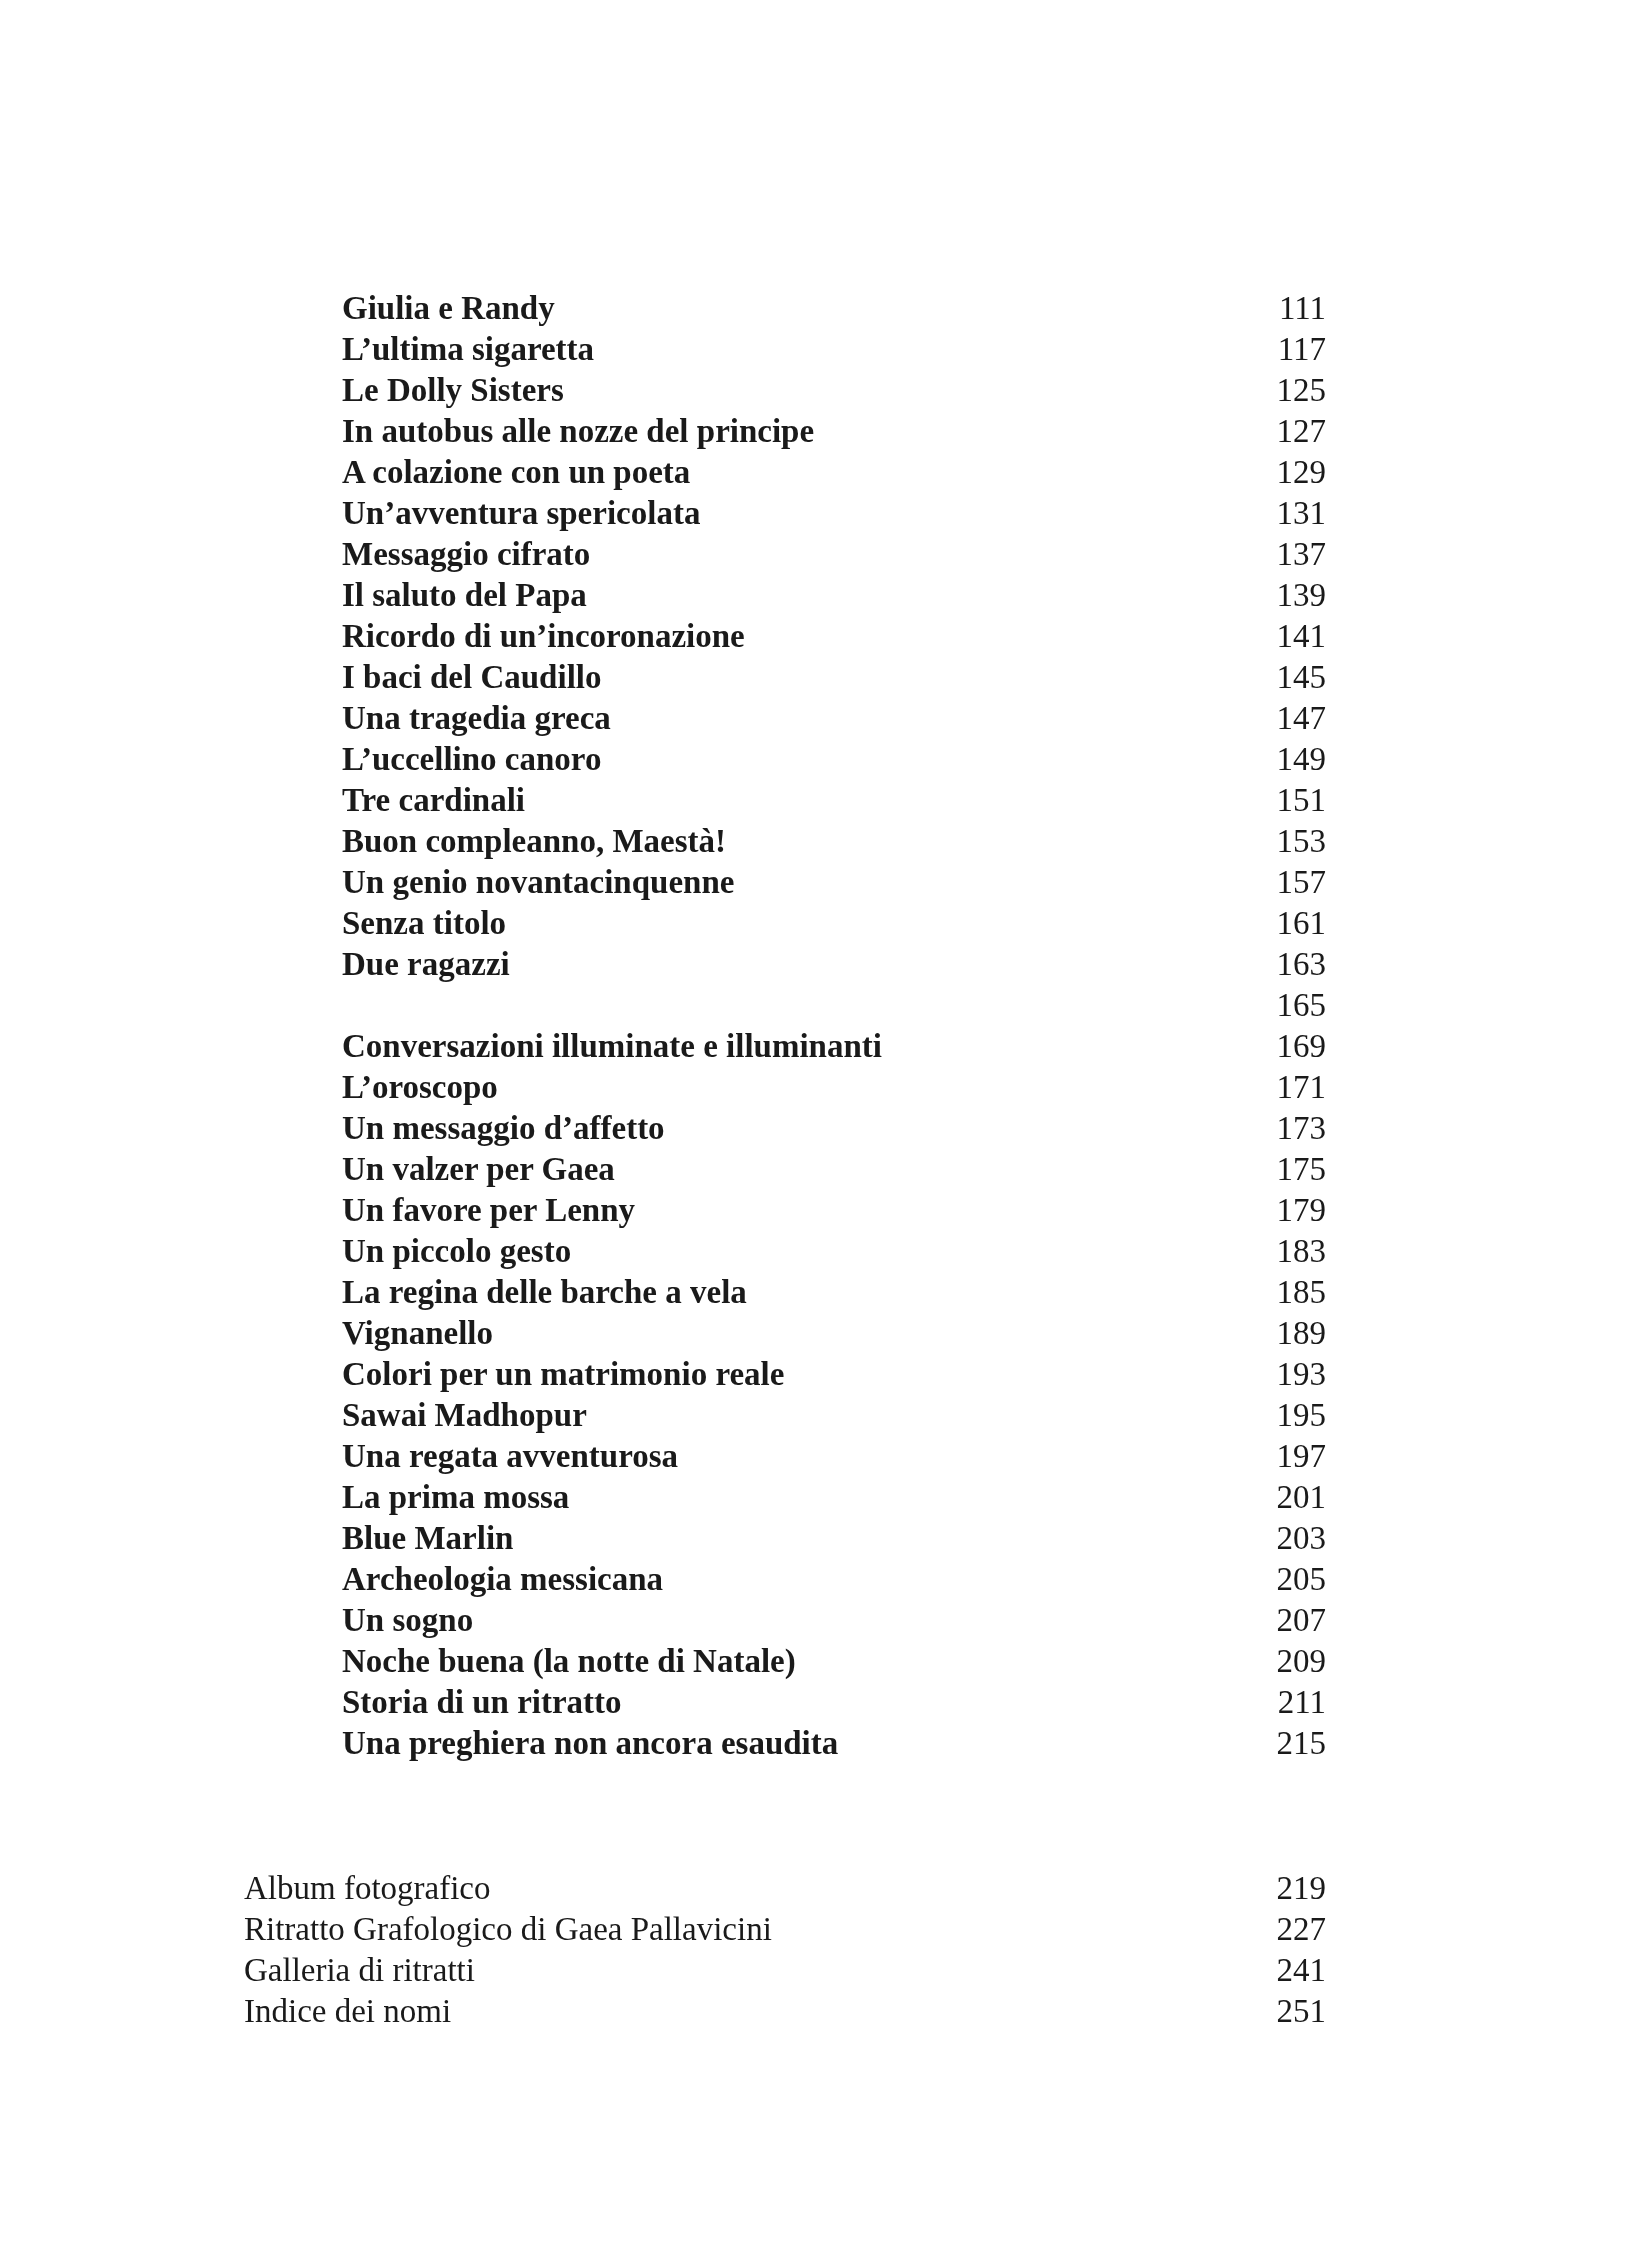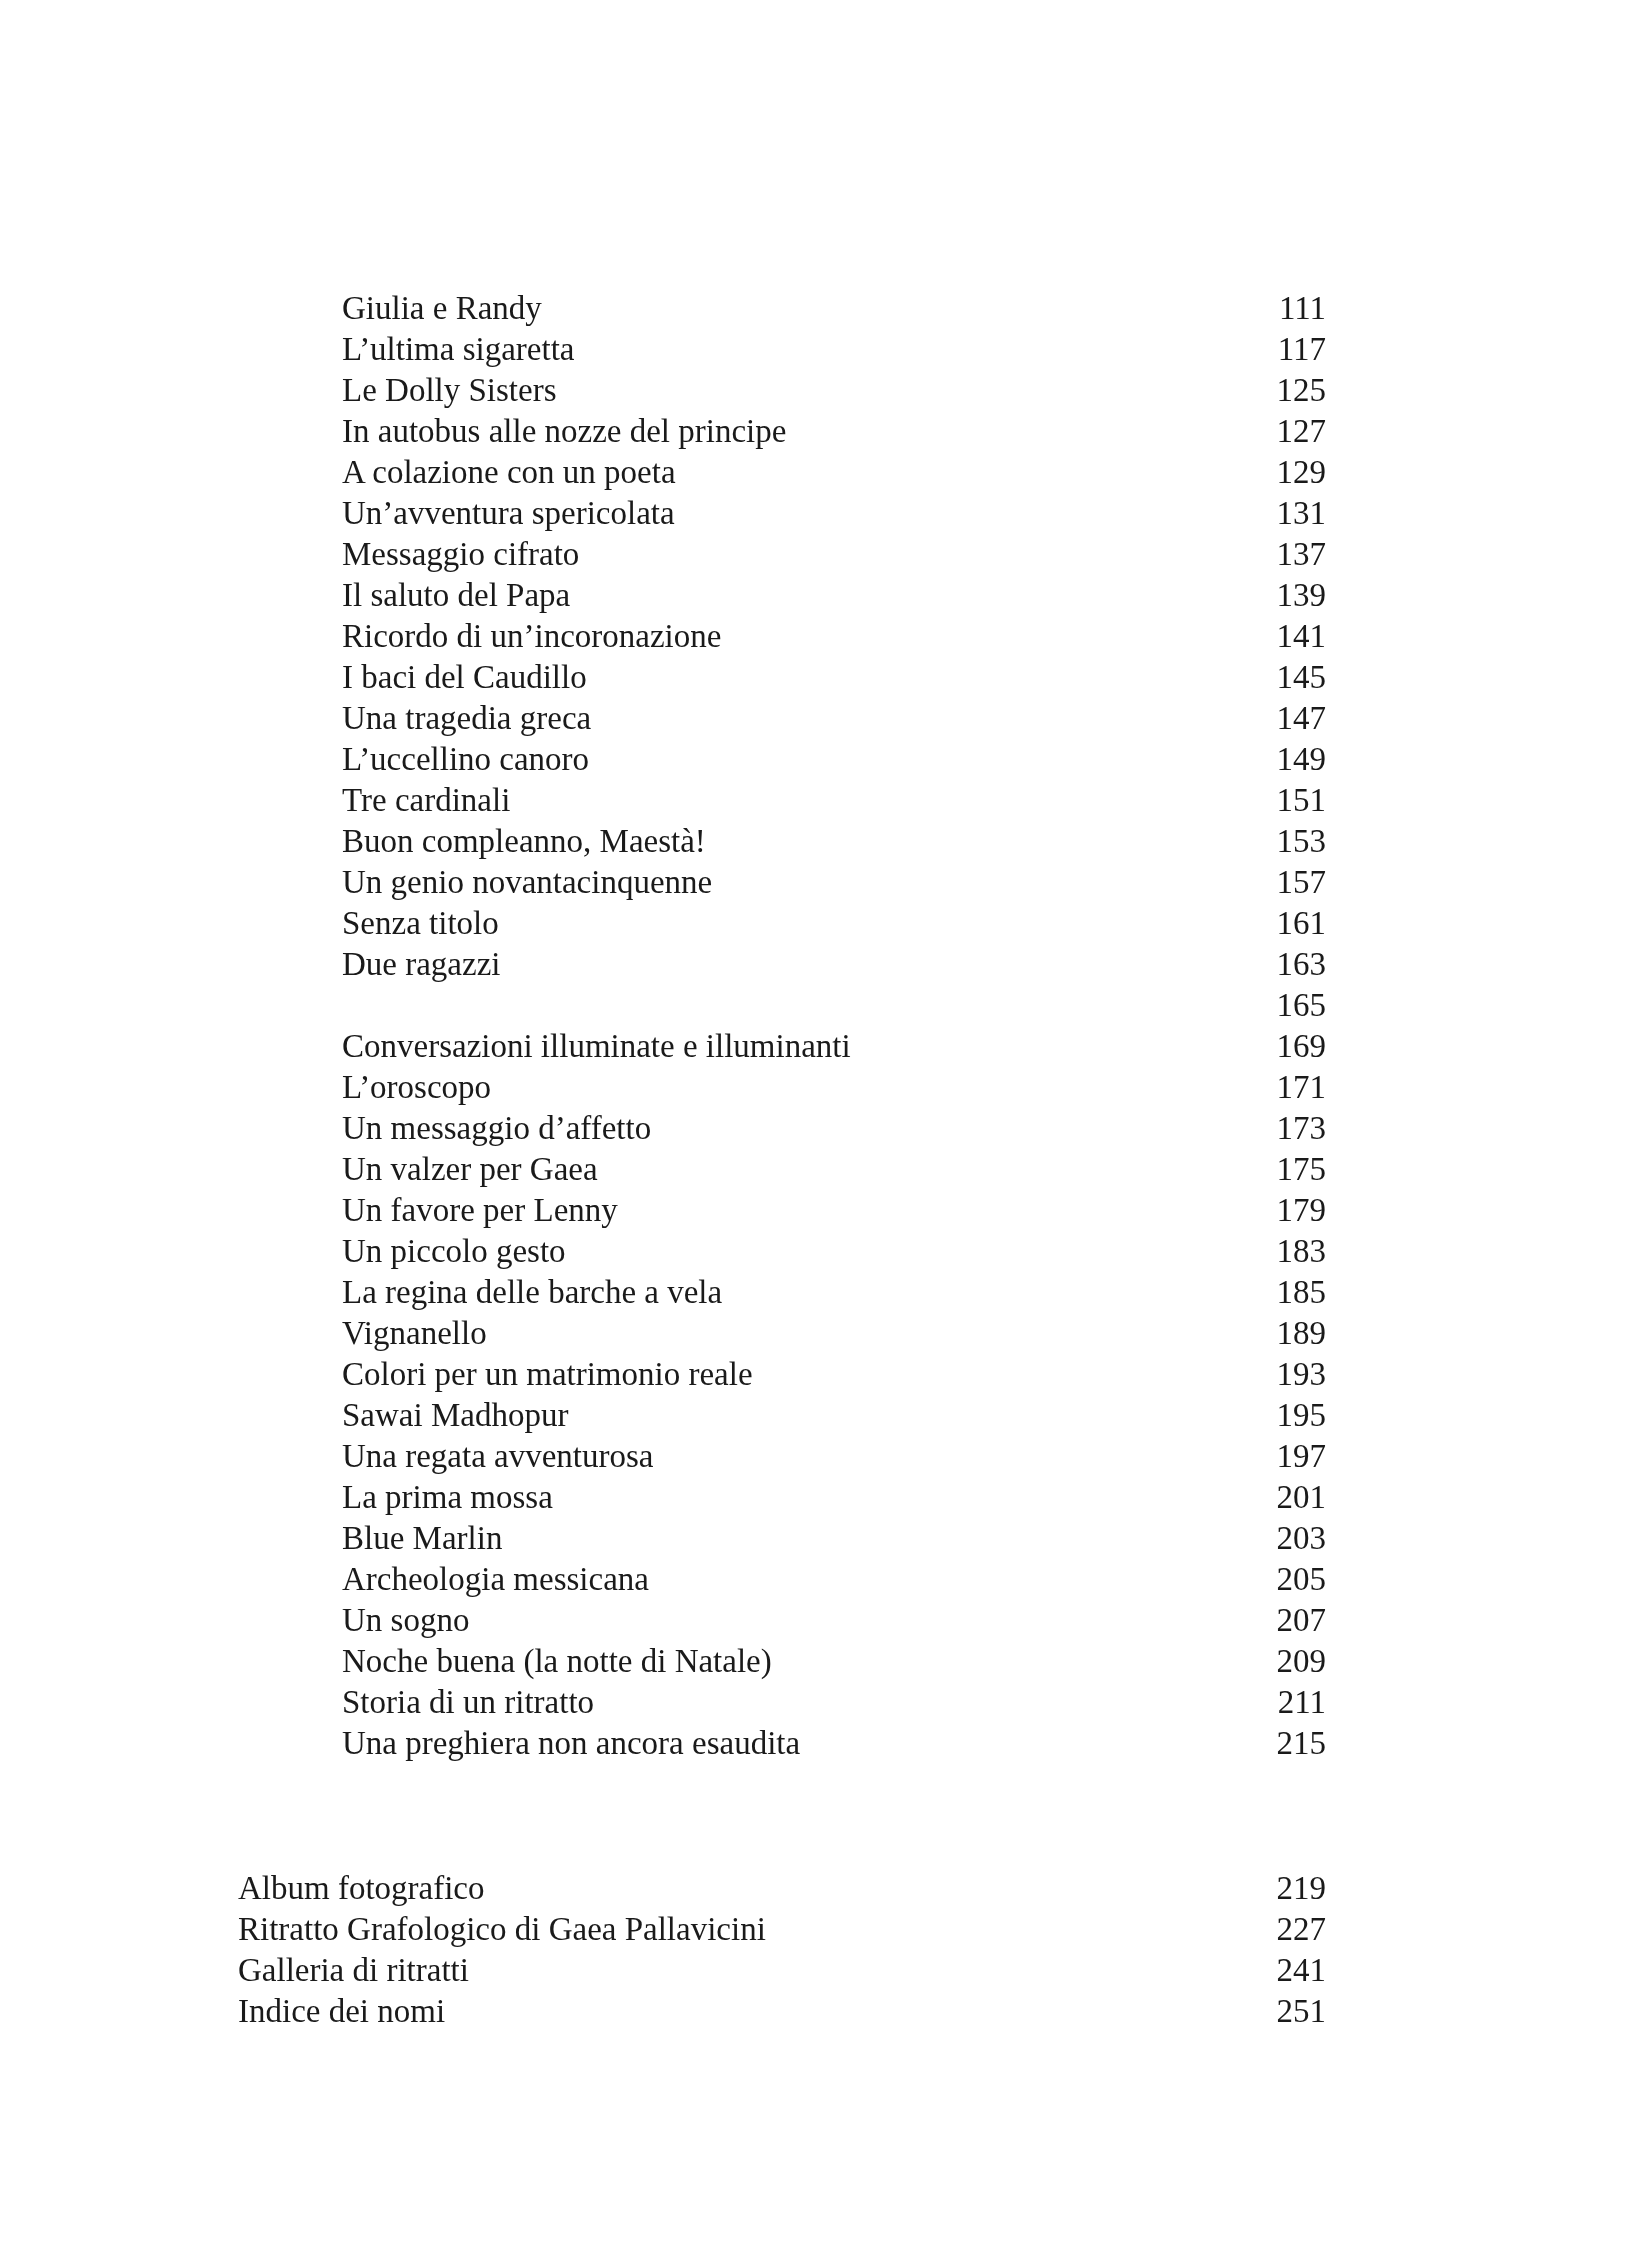--- a/index.html
+++ b/index.html
@@ -32,22 +32,22 @@
       position: relative;
       height: 41px;
       font-size: 33px;
       line-height: 41px;
       white-space: nowrap;
     }
     .entry .title {
       position: absolute;
       top: 0;
     }
-    .section-chapters .entry .title { left: 342px; }
-    .section-back .entry .title { left: 238px; }
+    .section-chapters .entry .title { left: 342px; font-weight: bold; }
+    .section-back .entry .title { left: 244px; }
     .entry .page {
       position: absolute;
       top: 0;
       right: 324px;
       text-align: left;
     }
   </style>
 </head>
 <body>
 

